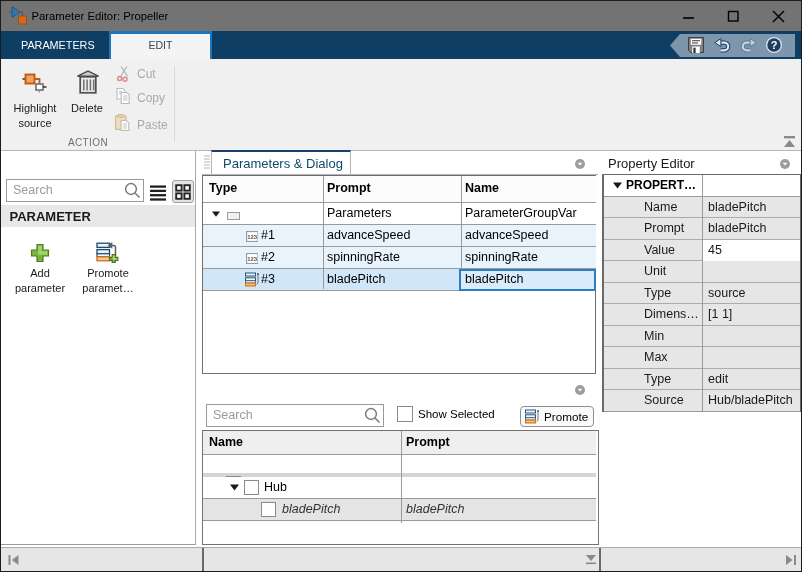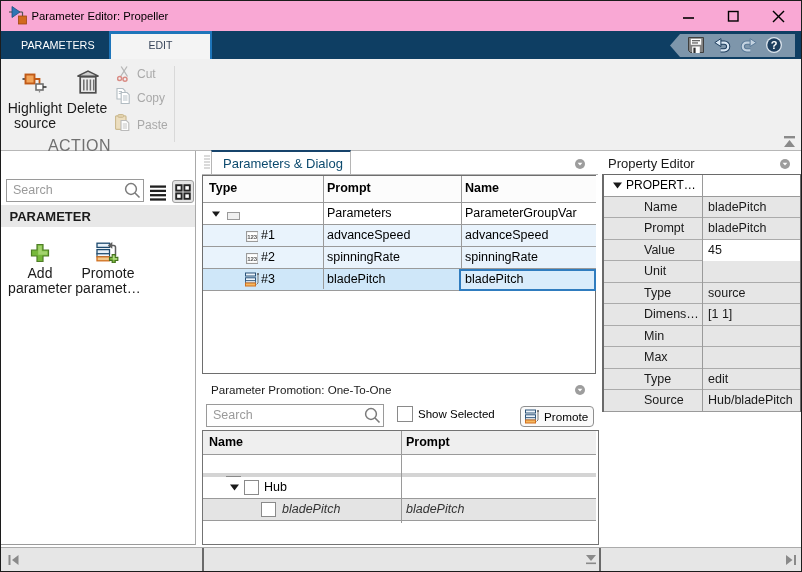--- a/index.html
+++ b/index.html
@@ -2,36 +2,36 @@
 <html><head>
 <meta charset="utf-8">
 <style>
   html,body{margin:0;padding:0;}
   body{width:802px;height:572px;position:relative;overflow:hidden;
        font-family:"Liberation Sans",sans-serif;background:#ffffff;}
   .abs{position:absolute;}
   #frame{position:absolute;left:0;top:0;width:800px;height:570px;border:1px solid #1c1c1c;}
 
   
-  #titlebar{left:1px;top:1px;width:800px;height:30px;background:#f9a8d4;}
+  #titlebar{left:1px;top:1px;width:800px;height:30px;background:#737373;}
   #title{left:30.5px;top:9px;font-size:11.3px;color:#000;}
 
   
   #tabbar{left:1px;top:31px;width:800px;height:28px;background:#0e3e63;}
   #tab-params{left:20px;top:0;width:74px;height:28px;line-height:28px;color:#fff;font-size:10.8px;}
   #tab-edit{left:108px;top:0px;width:99px;height:25px;background:#f4f4f4;
             border-top:3px solid #1e75ba;border-left:2px solid #1e75ba;border-right:2px solid #1e75ba;
             text-align:center;line-height:23px;font-size:10.5px;color:#38455a;}
   #qat{left:669px;top:3px;}
 
   
   #ribbon{left:1px;top:59px;width:800px;height:91px;background:#f0f0f0;border-bottom:1px solid #b7b7b7;}
-  .rlabel{font-size:14px;color:#1a1a1a;text-align:center;line-height:15px;}
+  .rlabel{font-size:11px;color:#1a1a1a;text-align:center;line-height:15px;}
   .gray{color:#a9a9a9;font-size:12px !important;}
-  #action{left:47px;top:78px;width:80px;font-size:16px;color:#707070;letter-spacing:0.4px;}
+  #action{left:47px;top:78px;width:80px;text-align:center;font-size:10px;color:#707070;letter-spacing:0.4px;}
   #rib-sep{left:173px;top:7px;width:1px;height:76px;background:#d9d9d9;}
 
   
   .phead{font-size:13px;color:#1a1a1a;}
   .ddicon{width:10px;height:10px;}
 
   
   #lpanel{left:1px;top:151px;width:194px;height:393px;background:#ffffff;border-right:1px solid #a9a9a9;border-bottom:1px solid #9a9a9a;}
   #lhead{left:0;top:0;width:193px;height:24px;background:#fff;border-bottom:1px solid #b5b5b5;}
   #lsearch{left:5px;top:28px;width:136px;height:21px;background:#fff;border:1px solid #9a9a9a;}
@@ -298,21 +298,20 @@
       </svg>
       <span class="abs" style="left:58px;top:3px;font-size:12.5px;">#3</span>
       <span class="abs" style="left:124px;top:3px;font-size:12.5px;">bladePitch</span>
       <div class="abs" style="left:256px;top:0px;width:133px;height:18px;border:2px solid #2f7cbf;background:#d9ecfb;z-index:4;">
         <span class="abs" style="left:4px;top:1px;font-size:12.5px;">bladePitch</span>
       </div>
     </div>
   </div>
 
   <div class="abs" style="left:0;top:227px;width:396px;height:24px;background:#fff;">
-    <span class="abs" style="left:9px;top:5px;font-size:11.6px;color:#1a1a1a;">Parameter Promotion: One-To-One</span>
     <svg class="abs ddicon" style="left:373px;top:7px" viewBox="0 0 13 13">
       <circle cx="6.5" cy="6.5" r="6.5" fill="#9d9d9d"></circle>
         <polygon points="3.4,4.8 9.6,4.8 6.5,8.6" fill="#fff"></polygon>
     </svg>
   </div>
   <div class="abs" style="left:4px;top:253px;width:176px;height:21px;background:#fff;border:1px solid #9a9a9a;">
     <span class="abs" style="left:6px;top:3px;color:#9a9a9a;font-size:12.5px;">Search</span>
     <svg class="abs" style="left:157px;top:2px" width="17" height="17" viewBox="0 0 17 17">
       <circle cx="7" cy="7" r="5.4" fill="none" stroke="#7b7b7b" stroke-width="1.5"></circle>
       <line x1="11" y1="11" x2="15.5" y2="15.5" stroke="#7b7b7b" stroke-width="1.6"></line>
@@ -365,21 +364,21 @@
   <svg class="abs ddicon" style="left:177.5px;top:7.5px" viewBox="0 0 13 13">
     <circle cx="6.5" cy="6.5" r="6.5" fill="#9d9d9d"></circle>
       <polygon points="3.4,4.8 9.6,4.8 6.5,8.6" fill="#fff"></polygon>
   </svg>
   <div class="abs" style="left:0;top:23px;width:196px;height:237px;border-left:2px solid #6a6a6a;border-top:1px solid #6a6a6a;border-right:1px solid #6a6a6a;">
 
     <div class="abs prow" style="top:0px;background:#fff;border-bottom:1px solid #9a9a9a;">
       <svg class="abs" style="left:9px;top:7px" width="9" height="7" viewBox="0 0 9 7">
           <polygon points="0,0.5 9,0.5 4.5,6.5" fill="#1a1a1a"></polygon>
         </svg>
-      <span class="abs" style="left:22px;top:3px;font-weight:normal;font-size:12px;">PROPERT…</span>
+      <span class="abs" style="left:22px;top:3px;font-weight:bold;font-size:12px;">PROPERT…</span>
     </div>
     <div class="abs prow" style="top:21.5px;background:#e6e6e6;">
         <span class="plab">Name</span>
         <span class="pval">bladePitch</span>
       </div>
     <div class="abs prow" style="top:43px;background:#e6e6e6;">
         <span class="plab">Prompt</span>
         <span class="pval">bladePitch</span>
       </div>
     <div class="abs prow" style="top:64.5px;background:#e6e6e6;">

